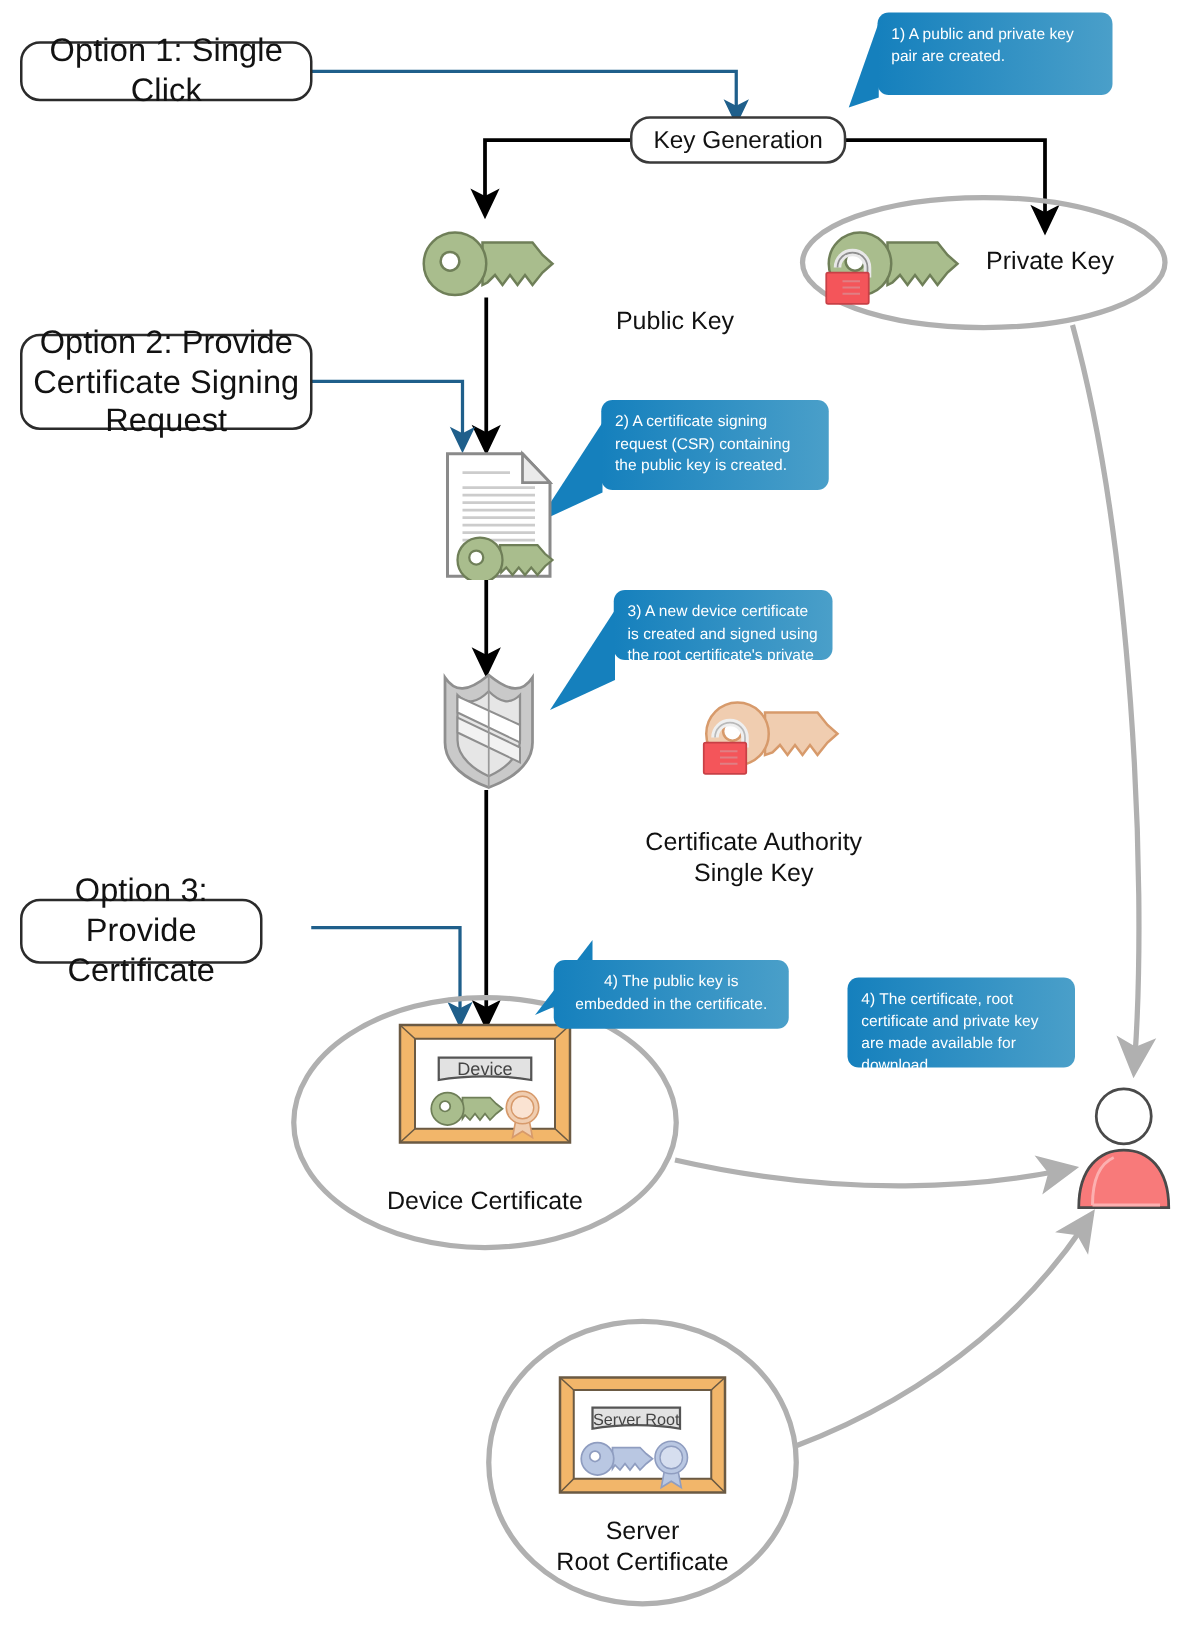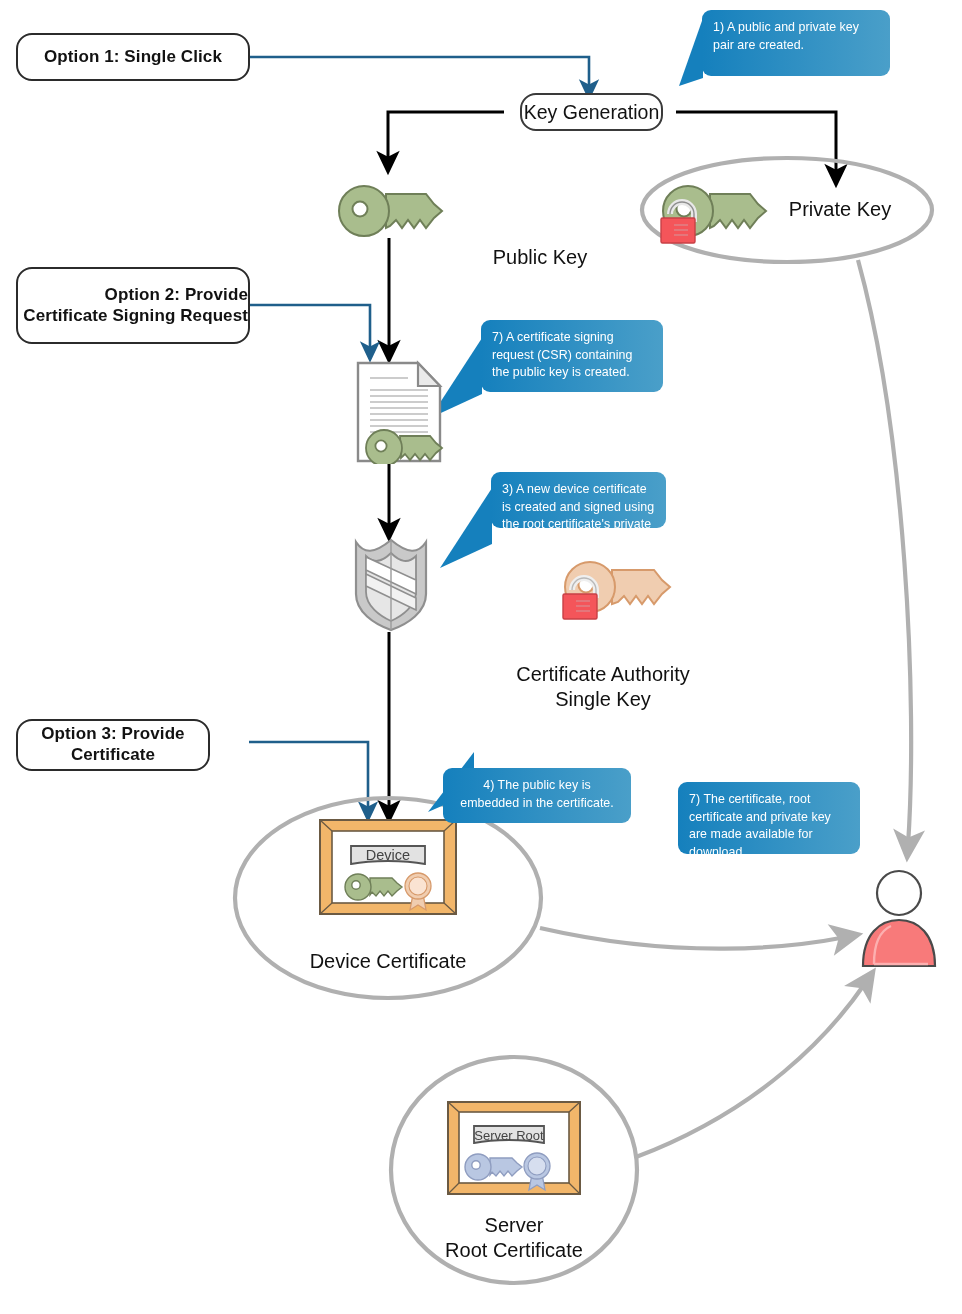--- a/index.html
+++ b/index.html
@@ -2,21 +2,21 @@
 <html><head>
 <meta charset="utf-8">
 <style>
   html,body{margin:0;padding:0;background:#ffffff;}
   body{width:962px;height:1314px;font-family:"Liberation Sans",sans-serif;overflow:hidden;}
   #stage{position:relative;width:962px;height:1314px;}
   #stage svg.layer{position:absolute;left:0;top:0;width:962px;height:1314px;}
 
   .optbox{position:absolute;box-sizing:border-box;border:2.2px solid #2b2b2b;border-radius:16px;
           background:#fff;display:flex;align-items:center;justify-content:center;text-align:center;
-          font-size:17px;color:#121212;line-height:1.22;letter-spacing:.1px;font-weight:bold;}
+          font-size:26px;color:#121212;line-height:1.22;letter-spacing:.1px;}
   .keygenbox{position:absolute;box-sizing:border-box;border:2.2px solid #3a3a3a;border-radius:16px;
           background:#fff;display:flex;align-items:center;justify-content:center;
           font-size:19.5px;color:#121212;}
 
   .callout{position:absolute;box-sizing:border-box;border-radius:9px;color:#fff;
            font-size:12.4px;line-height:1.42;padding:9px 11px 16px 11px;letter-spacing:.05px;}
 
   .lbl{position:absolute;color:#111;font-size:20px;line-height:1.25;text-align:center;white-space:pre-line;}
 
   .ico{position:absolute;}
@@ -190,53 +190,53 @@
     <circle cx="41" cy="25" r="22" fill="#ffffff" stroke="#4a4a4a" stroke-width="2.2"></circle>
     <path d="M5,98 C5,66 22,52 41,52 C60,52 77,66 77,98 Z" fill="#f87a7a" stroke="#4a4a4a" stroke-width="2.2"></path>
     <path d="M16,96 C16,72 24,62 33,58" fill="none" stroke="#fcb0b0" stroke-width="2.4"></path>
     <line x1="16" y1="96" x2="70" y2="96" stroke="#fcb0b0" stroke-width="2.4"></line>
   </svg>
 
   <div class="optbox" style="left:16px;top:33px;width:234px;height:48px;">
     <span>Option 1: Single Click</span>
   </div>
 
-  <div class="optbox" style="left:16px;top:267px;width:234px;height:77px;text-align:right;">
+  <div class="optbox" style="left:16px;top:267px;width:234px;height:77px;">
     <span>Option 2: Provide
 Certificate Signing
 Request</span>
   </div>
 
   <div class="optbox" style="left:16px;top:719px;width:194px;height:52px;">
     <span>Option 3: Provide
 Certificate</span>
   </div>
 
-  <div class="keygenbox" style="left:520px;top:93px;width:143px;height:38px;">
+  <div class="keygenbox" style="left:504px;top:93px;width:173px;height:38px;">
     <span>Key Generation</span>
   </div>
 
   <div class="callout" style="left:702px;top:10px;width:188px;height:66px;
        background:linear-gradient(to right,#1580bd,#4a9fc9);">
     <span>1) A public and private key pair are created.</span>
   </div>
 
   <div class="callout" style="left:481px;top:320px;width:182px;height:72px;
        background:linear-gradient(to right,#1580bd,#4a9fc9);">
-    <span>7) A certificate signing request (CSR) containing the public key is created.</span>
+    <span>2) A certificate signing request (CSR) containing the public key is created.</span>
   </div>
 
   <div class="callout" style="left:491px;top:472px;width:175px;height:56px;
        background:linear-gradient(to right,#1580bd,#4a9fc9);">
     <span>3) A new device certificate is created and signed using the root certificate's private key .</span>
   </div>
 
   <div class="callout" style="left:443px;top:768px;width:188px;height:55px;
        background:linear-gradient(to right,#1580bd,#4a9fc9);text-align:center;">
     <span>4) The public key is embedded in the certificate.</span>
   </div>
 
   <div class="callout" style="left:678px;top:782px;width:182px;height:72px;
        background:linear-gradient(to right,#1580bd,#4a9fc9);">
-    <span>7) The certificate, root certificate and private key are made available for download.</span>
+    <span>4) The certificate, root certificate and private key are made available for download.</span>
   </div>
 
 </div>
 
 </body></html>

